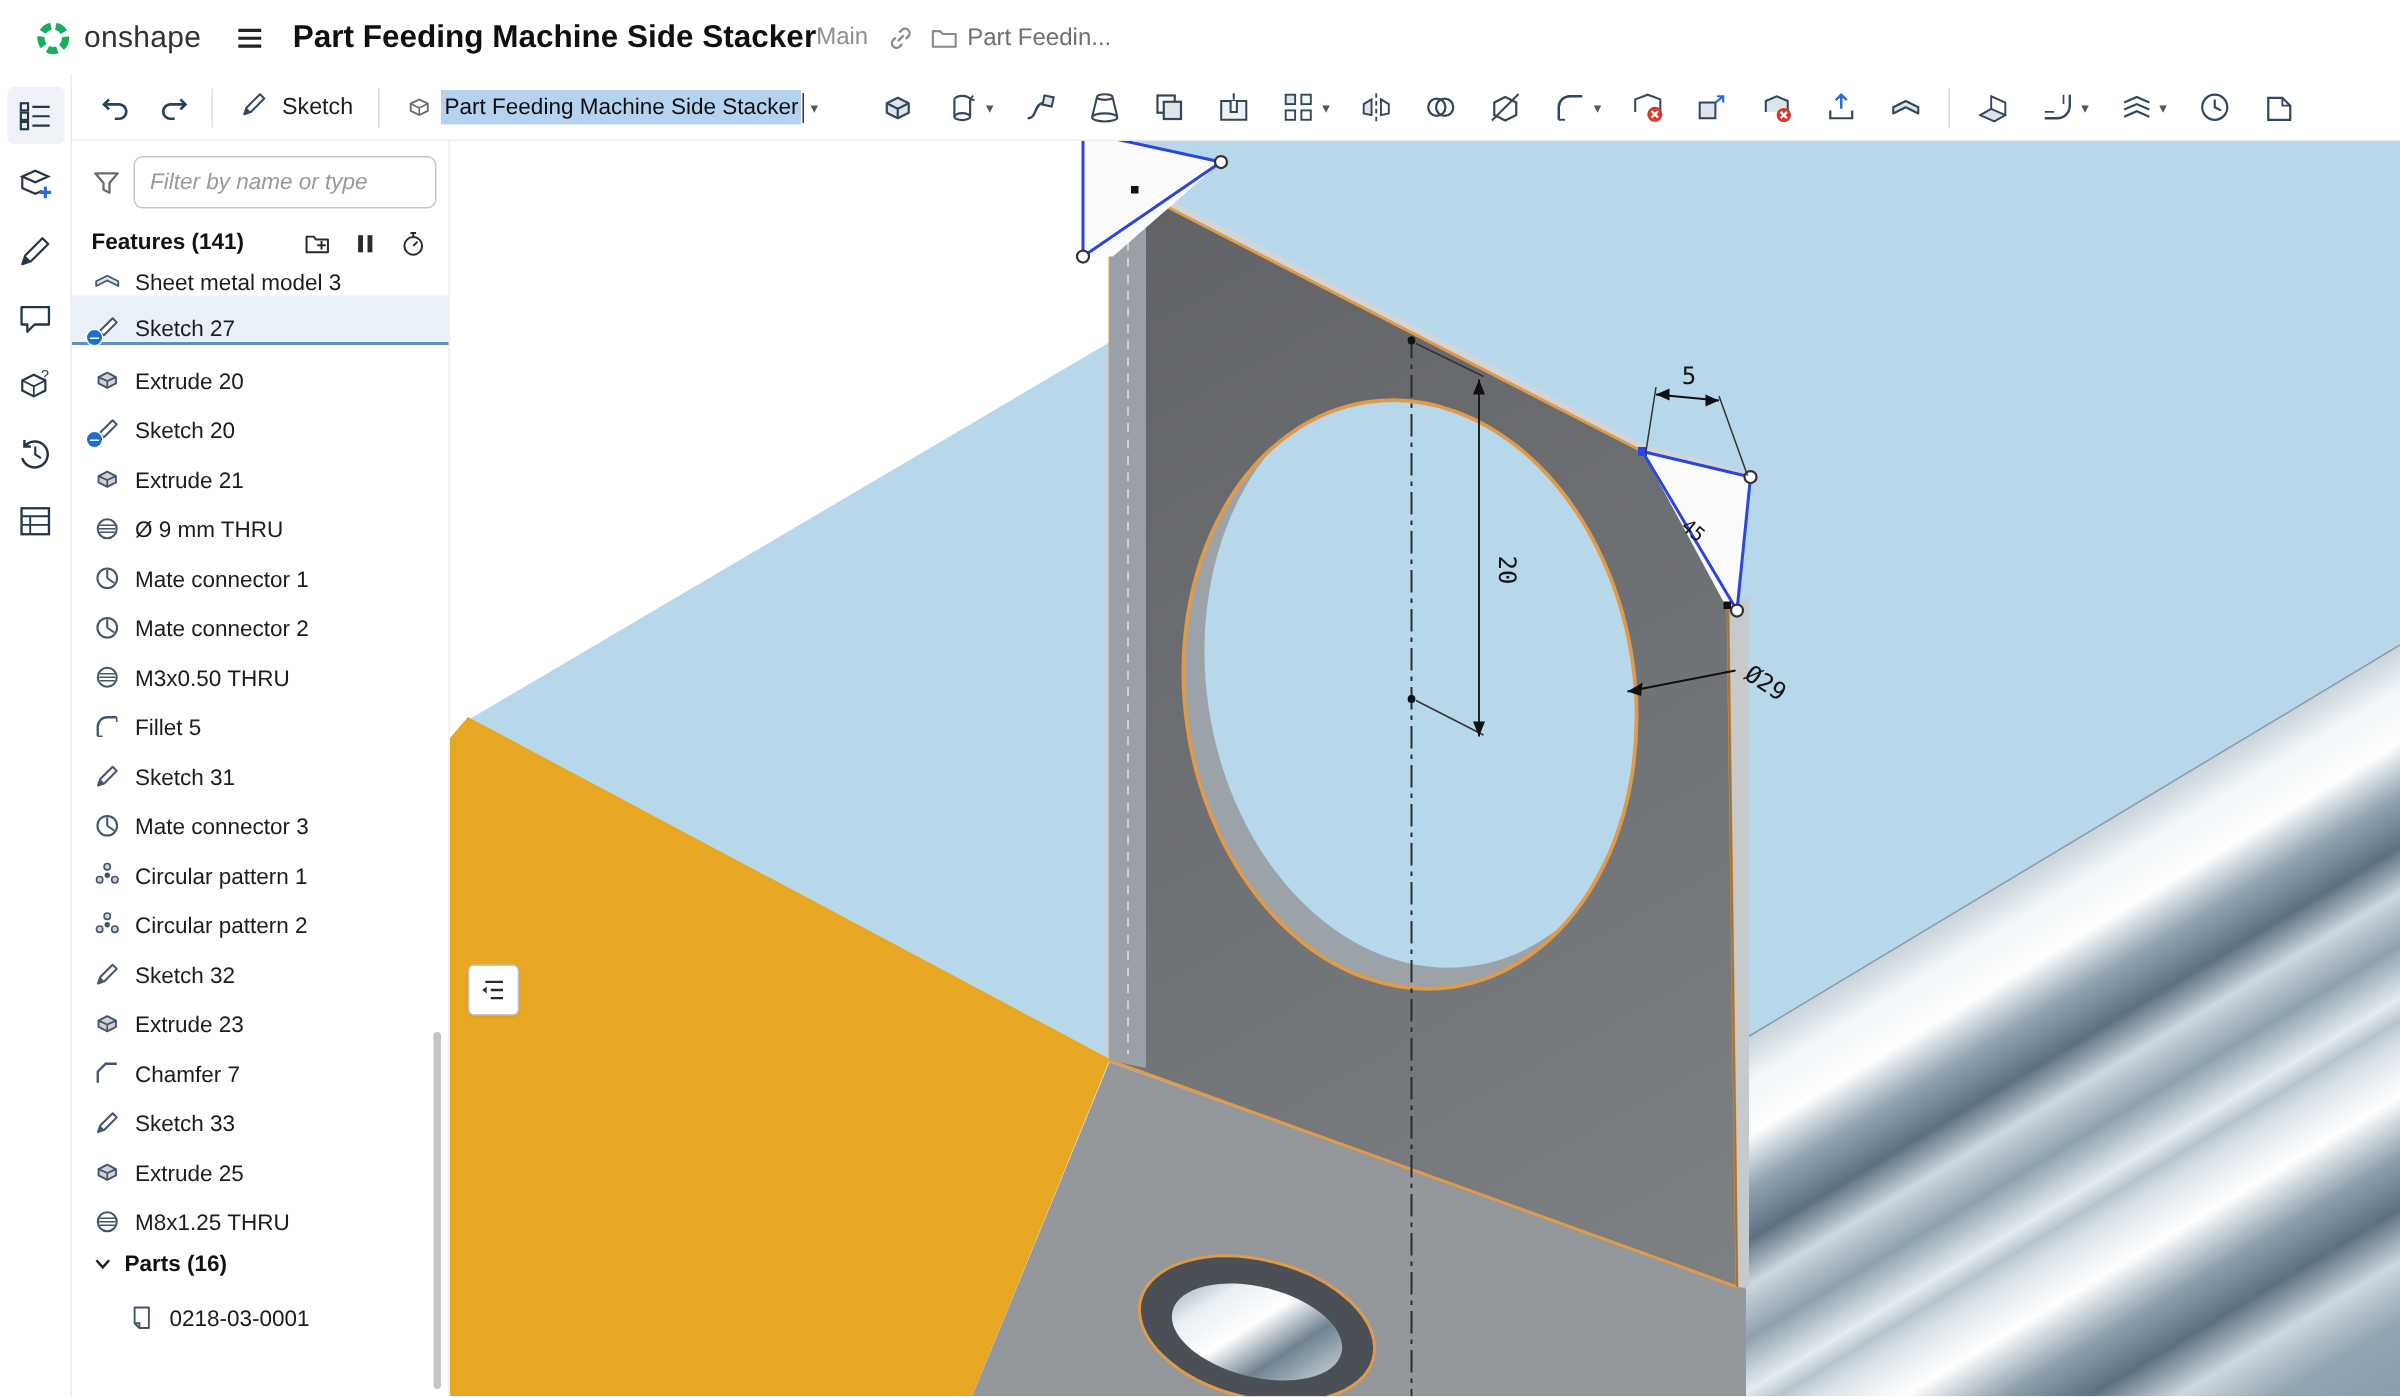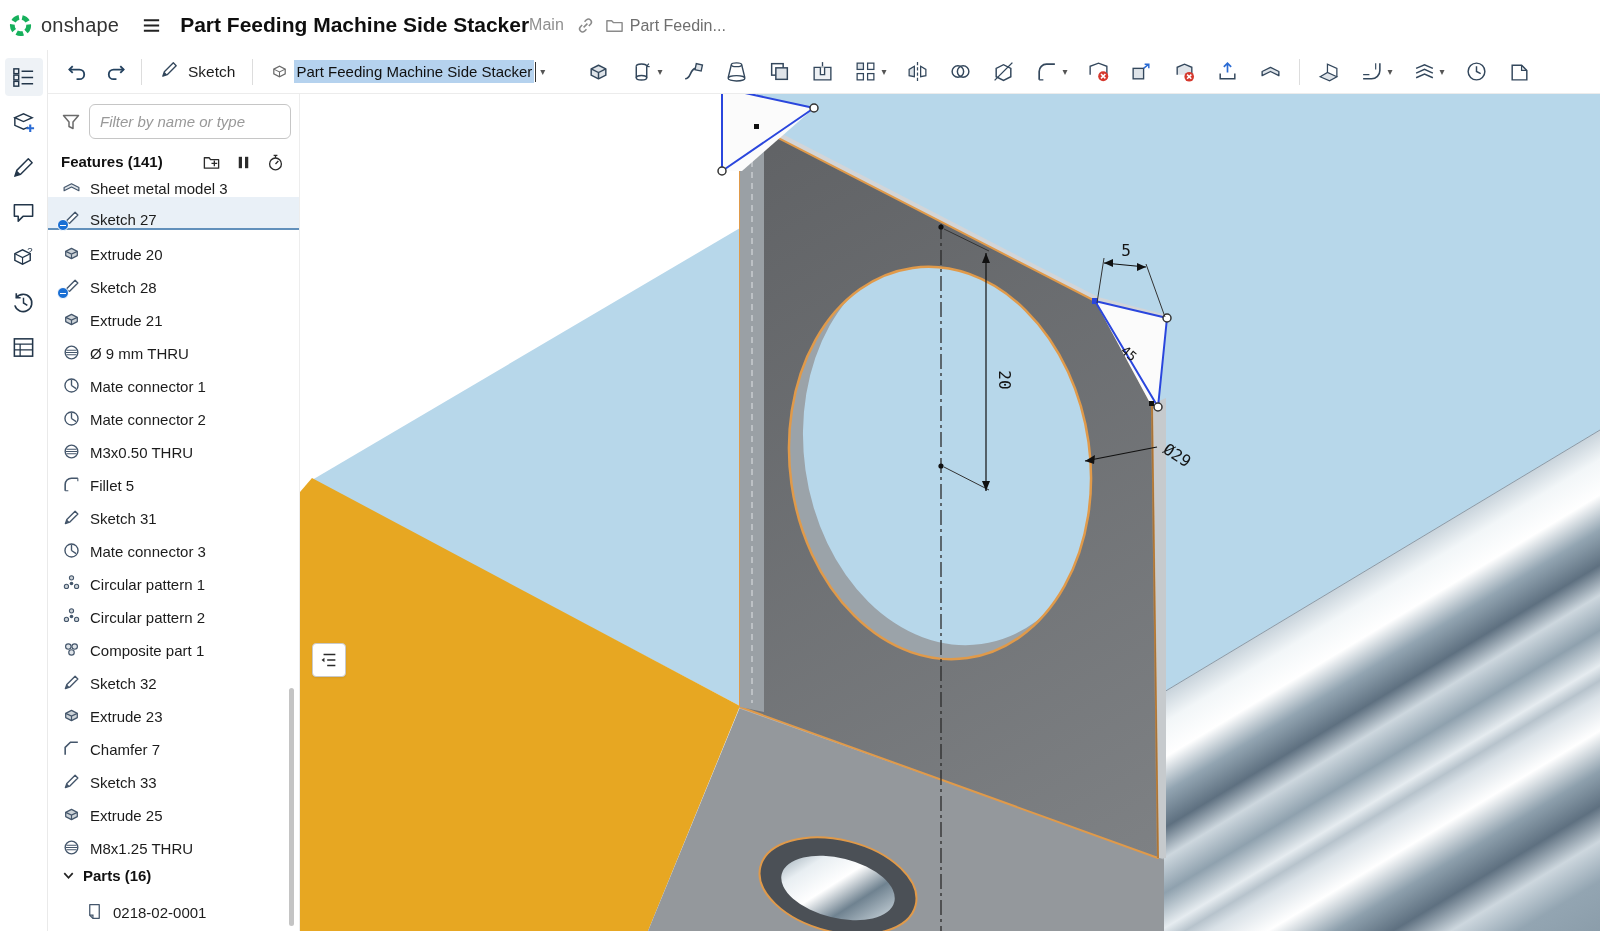--- a/index.html
+++ b/index.html
@@ -3,21 +3,21 @@
 <meta charset="utf-8">
 <style>
 :root{
   --plane_blue:#b7d7ea; --part_yellow:#e7a722; --plate_gray:#6d6f72; --edge_orange:#e09a4a;
   --selection_blue:#b5d2ee; --feature_selected:#e9f0f7; --icon_navy:#33475c;
   --sketch_blue:#2a46dd; --badge_blue:#1a6fd4; --accent_blue:#2f71b8;
 }
 *{margin:0;padding:0;box-sizing:border-box}
 html,body{width:1600px;height:931px}
 body{font-family:"Liberation Sans",sans-serif;position:relative;overflow:hidden;background:#fff;color:#222}
-.header{position:absolute;left:0;top:0;width:1600px;height:50px;display:flex;align-items:center;padding-left:8px;background:#fff;z-index:6}
+.header{position:absolute;left:0;top:0;width:1600px;height:50px;display:flex;align-items:center;padding-left:23px;background:#fff;z-index:6}
 .logo{display:flex;align-items:center;gap:8px}
 .logo-text{font-size:20px;color:#333;letter-spacing:.2px}
 .hamburger{margin-left:22px;display:flex}
 .doc-title{margin-left:18px;font-size:21px;font-weight:700;color:#0f0f0f;white-space:nowrap}
 .branch{font-size:16px;color:#8f8f8f}
 .hicon{margin-left:12px;display:flex}
 .folder-wrap{margin-left:10px;display:flex;align-items:flex-end;gap:6px;font-size:16px;color:#6f6f6f}
 .left-rail{position:absolute;left:0;top:50px;bottom:0;width:48px;border-right:1px solid #eaeaea;display:flex;flex-direction:column;align-items:center;padding-top:8px;gap:7px;background:#fff;z-index:5}
 .rail-btn{width:38px;height:38px;display:flex;align-items:center;justify-content:center;border-radius:4px}
 .rail-btn.active{background:#eef2f6}
@@ -443,21 +443,21 @@
         <span class="flabel">Extrude 20</span>
       </div>
       <div class="feat-row">
         <span class="ficon">
           <svg viewBox="0 0 18 18">
             <path d="M3.2 14.8 4.6 10.8 12.4 3 15 5.6 7.2 13.4z" fill="#fff" stroke="#44566b" stroke-width="1.3" stroke-linejoin="round"></path>
             <path d="M3.2 14.8 4.6 10.8 7.2 13.4z" fill="#44566b"></path>
           </svg>
           <span class="badge"></span>
         </span>
-        <span class="flabel">Sketch 28</span>
+        <span class="flabel">Sketch 20</span>
       </div>
       <div class="feat-row">
         <span class="ficon">
           <svg viewBox="0 0 18 18">
             <path d="M3.5 7 9 4.2 14.5 7v4L9 13.8 3.5 11z" fill="#cdd3d8" stroke="#44566b" stroke-width="1.2" stroke-linejoin="round"></path>
             <path d="M3.5 7 9 9.5l5.5-2.5M9 9.5v4.3" fill="none" stroke="#44566b" stroke-width="1.1"></path>
           </svg>
         </span>
         <span class="flabel">Extrude 21</span>
       </div>
@@ -538,30 +538,20 @@
       <div class="feat-row">
         <span class="ficon">
           <svg viewBox="0 0 18 18">
             <circle cx="9" cy="9" r="1.7" fill="#44566b"></circle>
             <circle cx="9" cy="3.6" r="2" fill="#cdd3d8" stroke="#44566b" stroke-width="1"></circle>
             <circle cx="13.8" cy="11.8" r="2" fill="#cdd3d8" stroke="#44566b" stroke-width="1"></circle>
             <circle cx="4.2" cy="11.8" r="2" fill="#cdd3d8" stroke="#44566b" stroke-width="1"></circle>
           </svg>
         </span>
         <span class="flabel">Circular pattern 2</span>
-      </div>
-      <div class="feat-row">
-        <span class="ficon">
-          <svg viewBox="0 0 18 18">
-            <circle cx="6" cy="6.2" r="2.6" fill="#dfe4e9" stroke="#44566b" stroke-width="1.1"></circle>
-            <circle cx="12" cy="6.2" r="2.6" fill="#dfe4e9" stroke="#44566b" stroke-width="1.1"></circle>
-            <circle cx="9" cy="11.8" r="2.6" fill="#dfe4e9" stroke="#44566b" stroke-width="1.1"></circle>
-          </svg>
-        </span>
-        <span class="flabel">Composite part 1</span>
       </div>
       <div class="feat-row">
         <span class="ficon">
           <svg viewBox="0 0 18 18">
             <path d="M3.2 14.8 4.6 10.8 12.4 3 15 5.6 7.2 13.4z" fill="#fff" stroke="#44566b" stroke-width="1.3" stroke-linejoin="round"></path>
             <path d="M3.2 14.8 4.6 10.8 7.2 13.4z" fill="#44566b"></path>
           </svg>
         </span>
         <span class="flabel">Sketch 32</span>
       </div>
@@ -617,21 +607,21 @@
     <span>Parts (16)</span>
   </div>
   <div class="part-list">
       <div class="feat-row part-row">
         <span class="ficon">
           <svg viewBox="0 0 18 18">
             <path d="M4.5 2.5h9v13h-6l-3-3z" fill="#fff" stroke="#44566b" stroke-width="1.2" stroke-linejoin="round"></path>
             <path d="M4.5 12.5h3v3" fill="none" stroke="#44566b" stroke-width="1.2"></path>
           </svg>
         </span>
-        <span class="flabel">0218-02-0001</span>
+        <span class="flabel">0218-03-0001</span>
       </div>
     </div>
   <div class="scroll-thumb"></div>
 </div>
 
 <div class="viewport">
   <svg class="scene" viewBox="300 94 1300 837">
     <defs>
       <linearGradient id="plateG" x1="757" y1="127" x2="1158" y2="858" gradientUnits="userSpaceOnUse">
         <stop offset="0" stop-color="#606265"></stop>

